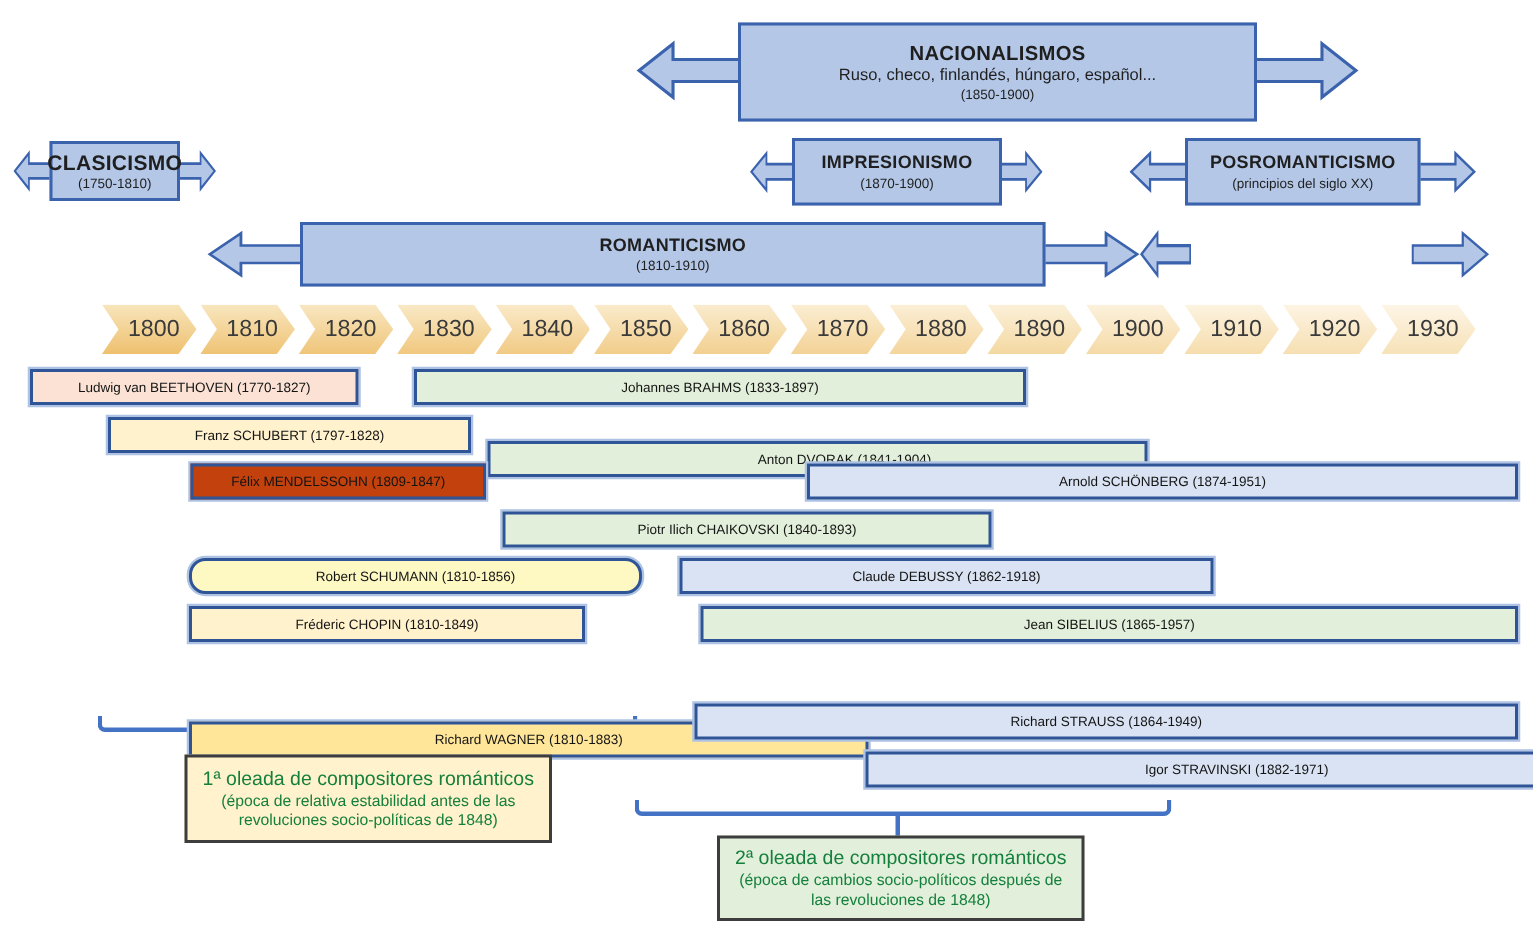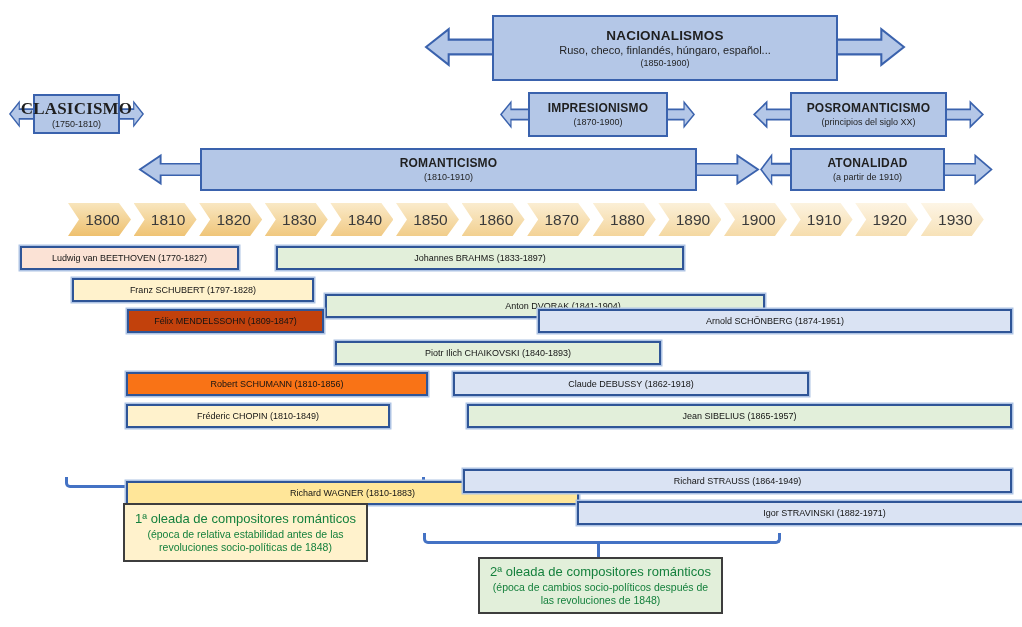--- a/index.html
+++ b/index.html
@@ -10,21 +10,21 @@
   }
   
   .pbox{
     position:absolute;background:var(--blue-fill);
     border:2px solid var(--blue-border);
     display:flex;flex-direction:column;align-items:center;justify-content:center;
     text-align:left;color:#1f1f1f;z-index:2;box-sizing:border-box;line-height:1.15;
   }
   .pbox .ptitle{font-weight:bold;font-size:12px;letter-spacing:.2px;}
   .pbox .ptitle.big{font-size:13.5px;}
-  .pbox .ptitle.small{font-size:17px;font-family:Liberation Serif, serif;}
+  .pbox .ptitle.small{font-size:14px;}
   .pbox .psub{font-size:11px;margin-top:1px;}
   .pbox .pdates{font-size:9px;margin-top:1px;}
   .arrow{position:absolute;z-index:1;}
   
   .chev{
     position:absolute;top:203px;height:33px;
     clip-path:polygon(0 0, calc(100% - 12px) 0, 100% 50%, calc(100% - 12px) 100%, 0 100%, 11px 50%);
     display:flex;align-items:center;justify-content:center;
   }
   .chev span{font-size:15.5px;color:#3a3a3a;padding-left:6px;}
@@ -110,24 +110,20 @@
     <div class="ptitle">ROMANTICISMO</div>
     <div class="pdates">(1810-1910)</div>
   </div>
 
   <svg class="arrow" style="left:760px;top:153px;width:34px;height:33px" viewBox="0 0 70 40" preserveAspectRatio="none">
       <polygon points="2,20 24,3 24,13 69,13 69,27 24,27 24,37" fill="#b4c7e7" stroke="#3a62ad" stroke-width="2.6"></polygon>
     </svg>
   <svg class="arrow" style="left:941px;top:153px;width:52px;height:33px;transform:scaleX(-1)" viewBox="0 0 70 40" preserveAspectRatio="none">
       <polygon points="2,20 24,3 24,13 69,13 69,27 24,27 24,37" fill="#b4c7e7" stroke="#3a62ad" stroke-width="2"></polygon>
     </svg>
-  <div class="pbox" style="left:790px;top:148px;width:155px;height:43px">
-    <div class="ptitle">ATONALIDAD</div>
-    <div class="pdates">(a partir de 1910)</div>
-  </div>
 
   <div id="timeline">
       <div class="chev" style="left: 68px; width: 63px; background: linear-gradient(rgb(248, 229, 188), rgb(238, 192, 110));">
         <span>1800</span>
       </div>
       <div class="chev" style="left: 133.6px; width: 63px; background: linear-gradient(rgb(248, 230, 191), rgb(239, 195, 116));">
         <span>1810</span>
       </div>
       <div class="chev" style="left: 199.2px; width: 63px; background: linear-gradient(rgb(249, 231, 194), rgb(239, 197, 121));">
         <span>1820</span>
@@ -168,21 +164,21 @@
     </div>
 
   <div id="bars">
       <div class="cbar" style="left: 20px; top: 246px; width: 215px; background: rgb(251, 226, 213);">Ludwig van BEETHOVEN (1770-1827)</div>
       <div class="cbar" style="left: 276px; top: 246px; width: 404px; background: rgb(226, 239, 218);">Johannes BRAHMS (1833-1897)</div>
       <div class="cbar" style="left: 72px; top: 278px; width: 238px; background: rgb(255, 242, 204);">Franz SCHUBERT (1797-1828)</div>
       <div class="cbar" style="left: 325px; top: 294px; width: 400px; background: rgb(226, 239, 218); padding-left: 36px;">Anton DVORAK (1841-1904)</div>
       <div class="cbar" style="left: 127px; top: 309px; width: 193px; background: #c2410c;">Félix MENDELSSOHN (1809-1847)</div>
       <div class="cbar" style="left: 538px; top: 309px; width: 470px; background: rgb(218, 227, 243);">Arnold SCHÖNBERG (1874-1951)</div>
       <div class="cbar" style="left: 335px; top: 341px; width: 322px; background: rgb(226, 239, 218);">Piotr Ilich CHAIKOVSKI (1840-1893)</div>
-      <div class="cbar" style="left: 126px; top: 372px; width: 298px; background: #f97316;">Robert SCHUMANN (1810-1856)</div>
+      <div class="cbar" style="left: 126px; top: 372px; width: 298px; background: #fef9c3; border-radius: 11px;">Robert SCHUMANN (1810-1856)</div>
       <div class="cbar" style="left: 453px; top: 372px; width: 352px; background: rgb(218, 227, 243);">Claude DEBUSSY (1862-1918)</div>
       <div class="cbar" style="left: 126px; top: 404px; width: 260px; background: rgb(255, 242, 204);">Fréderic CHOPIN (1810-1849)</div>
       <div class="cbar" style="left: 467px; top: 404px; width: 541px; background: rgb(226, 239, 218);">Jean SIBELIUS (1865-1957)</div>
       <div class="cbar" style="left: 126px; top: 437px; width: 449px; background: rgb(255, 230, 153); margin-top: 44px;">Richard WAGNER (1810-1883)</div>
       <div class="cbar" style="left: 463px; top: 469px; width: 545px; background: rgb(218, 227, 243);">Richard STRAUSS (1864-1949)</div>
       <div class="cbar" style="left: 577px; top: 501px; width: 443px; background: rgb(218, 227, 243); padding-left: 24px;">Igor STRAVINSKI (1882-1971)</div>
     </div>
 
   <div class="bracket" style="left:65px;top:477px;width:360px;height:11px"></div>
   <div class="stem" style="left:242px;top:487px;height:17px"></div>

